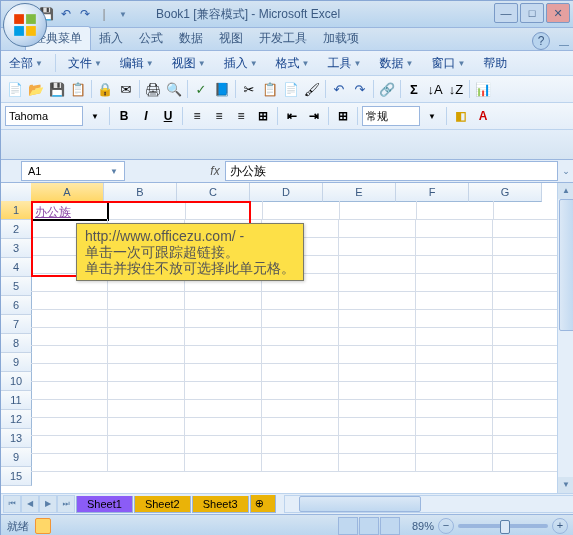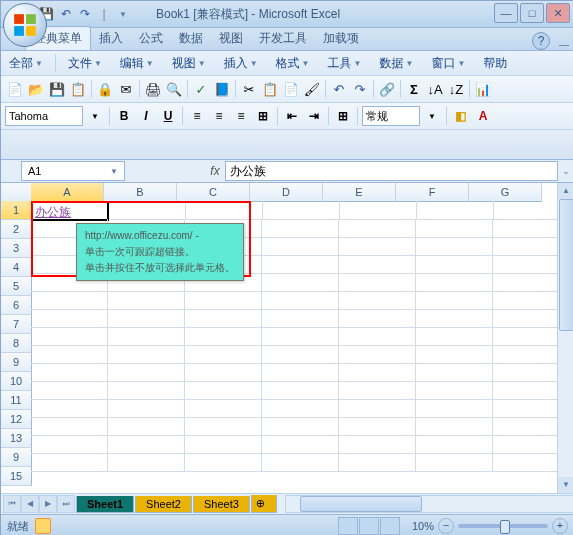--- a/index.html
+++ b/index.html
@@ -39,29 +39,29 @@
 .col-h.sel{background:linear-gradient(#ffe9a8,#ffd768);border-bottom:2px solid #f29536}
 .row-headers{position:absolute;left:0;top:18px;width:30px}
 .row-h{width:30px;height:18px;background:linear-gradient(#f7fafc,#e4eef9);border-right:1px solid #9db9d9;border-bottom:1px solid #c5d4e7;text-align:center;font-size:11px;color:#3b5a82;line-height:18px}
 .row-h.sel{background:linear-gradient(#ffe9a8,#ffd768);border-right:2px solid #f29536}
 .cells{position:absolute;left:30px;top:18px;right:0;bottom:0}
 .cell-row{display:flex;height:18px}
 .cell{width:72px;height:18px;border-right:1px solid #d4dce8;border-bottom:1px solid #d4dce8;font-size:12px;padding:0 2px;line-height:18px;overflow:hidden}
 .cell.active{width:70px;height:16px;border:2px solid #000}
 .cell.active a{color:#8d4aa8;text-decoration:underline;cursor:pointer}
 .red-box{position:absolute;left:30px;top:18px;width:216px;height:72px;border:2px solid #ff0000;pointer-events:none}
-.tooltip{position:absolute;left:75px;top:40px;background:#5eead4;border:1px solid #7a7a6a;padding:4px 8px;font-size:10px;color:#555;line-height:16px;box-shadow:1px 1px 3px rgba(0,0,0,0.2)}
+.tooltip{position:absolute;left:75px;top:40px;background:#fde047;border:1px solid #7a7a6a;padding:4px 8px;font-size:14px;color:#555;line-height:16px;box-shadow:1px 1px 3px rgba(0,0,0,0.2)}
 .vscroll{position:absolute;right:0;top:0;width:16px;height:100%;background:#e4eef9;border-left:1px solid #bcd3ed}
 .vscroll .thumb{position:absolute;top:16px;left:1px;width:14px;height:130px;background:linear-gradient(90deg,#dbe8f6,#c0d8f0);border:1px solid #9ab6de;border-radius:2px}
 .vscroll .arr{position:absolute;left:0;width:16px;height:16px;background:#d5e4f2;text-align:center;font-size:8px;line-height:16px;color:#5a7fa8}
 .sheet-tabs{height:20px;background:#e4eef9;display:flex;align-items:center;border-top:1px solid #bcd3ed;position:relative}
 .nav-btns{display:flex;margin-left:2px}
 .nav-btn{width:16px;height:16px;background:#d5e4f2;border:1px solid #bcd3ed;text-align:center;font-size:8px;line-height:16px;color:#5a7fa8;cursor:pointer}
 .sheet-tab{padding:2px 10px;background:#fff;border:1px solid #9ab6de;border-top:none;font-size:11px;cursor:pointer;margin-left:1px}
-.sheet-tab.active{background:#0f766e;font-weight:bold}
+.sheet-tab.active{background:#8b5cf6;font-weight:normal}
 .sheet-tab.inactive{background:#eab308}
 .hscroll{flex:1;height:16px;background:#e4eef9;margin-left:8px;position:relative;border:1px solid #bcd3ed}
 .hscroll .thumb{position:absolute;left:14px;top:0;height:14px;width:120px;background:linear-gradient(#dbe8f6,#c0d8f0);border:1px solid #9ab6de;border-radius:2px}
 .statusbar{height:22px;background:linear-gradient(#d5e4f2,#b8d4ee);display:flex;align-items:center;padding:0 6px;font-size:11px;color:#3b5a82;border-top:1px solid #9ab6de}
 .statusbar .ready-ico{width:14px;height:14px;border:1px solid #f29536;border-radius:2px;background:#ffd768;margin-left:6px}
 .zoom-area{margin-left:auto;display:flex;align-items:center;gap:4px}
 .view-btns{display:flex;gap:1px;margin-right:8px}
 .view-btn{width:18px;height:16px;background:#c0d8f0;border:1px solid #9ab6de;cursor:pointer}
 .zoom-slider{width:90px;height:4px;background:#9ab6de;position:relative;border-radius:2px}
 .zoom-slider .knob{position:absolute;left:42px;top:-4px;width:8px;height:12px;background:#dbe8f6;border:1px solid #5a7fa8;border-radius:2px}
@@ -415,21 +415,21 @@
 
   <div class="statusbar">
     <span>就绪</span>
     <div class="ready-ico"></div>
     <div class="zoom-area">
       <div class="view-btns">
         <div class="view-btn"></div>
         <div class="view-btn"></div>
         <div class="view-btn"></div>
       </div>
-      <span>10%</span>
+      <span>89%</span>
       <div class="zoom-btn">−</div>
       <div class="zoom-slider">
           <div class="knob"></div>
         </div>
       <div class="zoom-btn">+</div>
     </div>
   </div>
 </div>
 
 </body></html>

